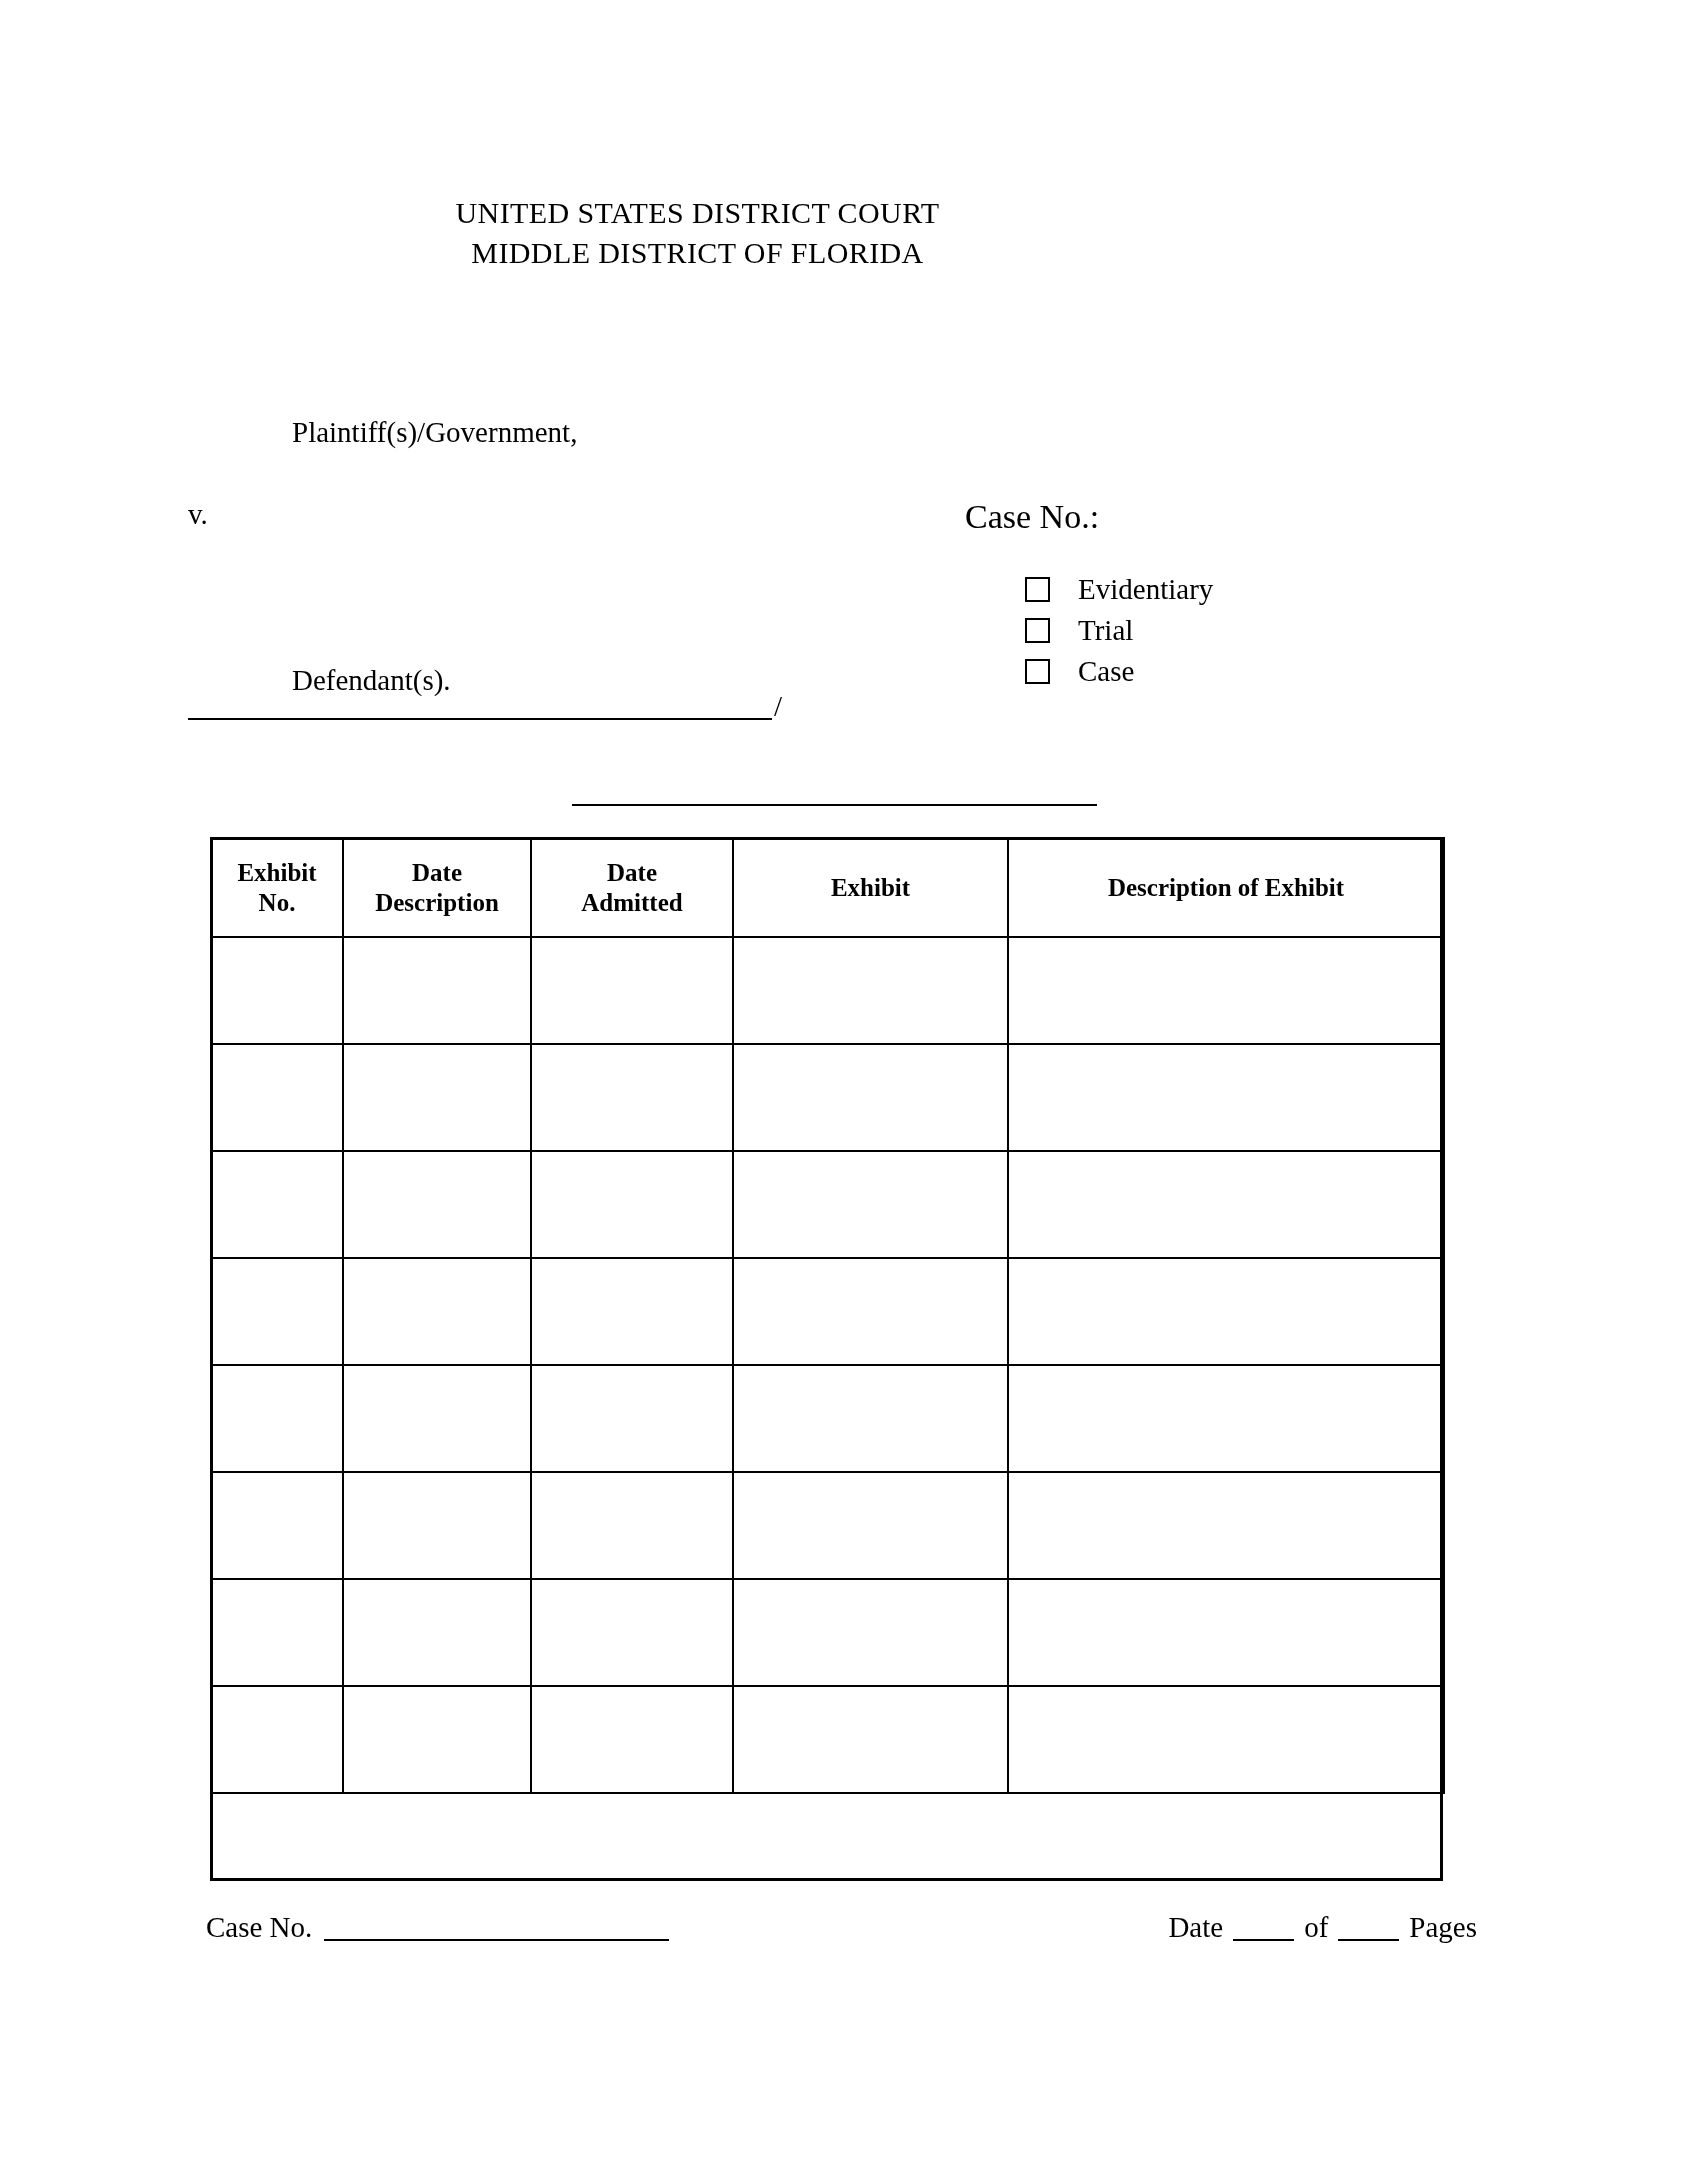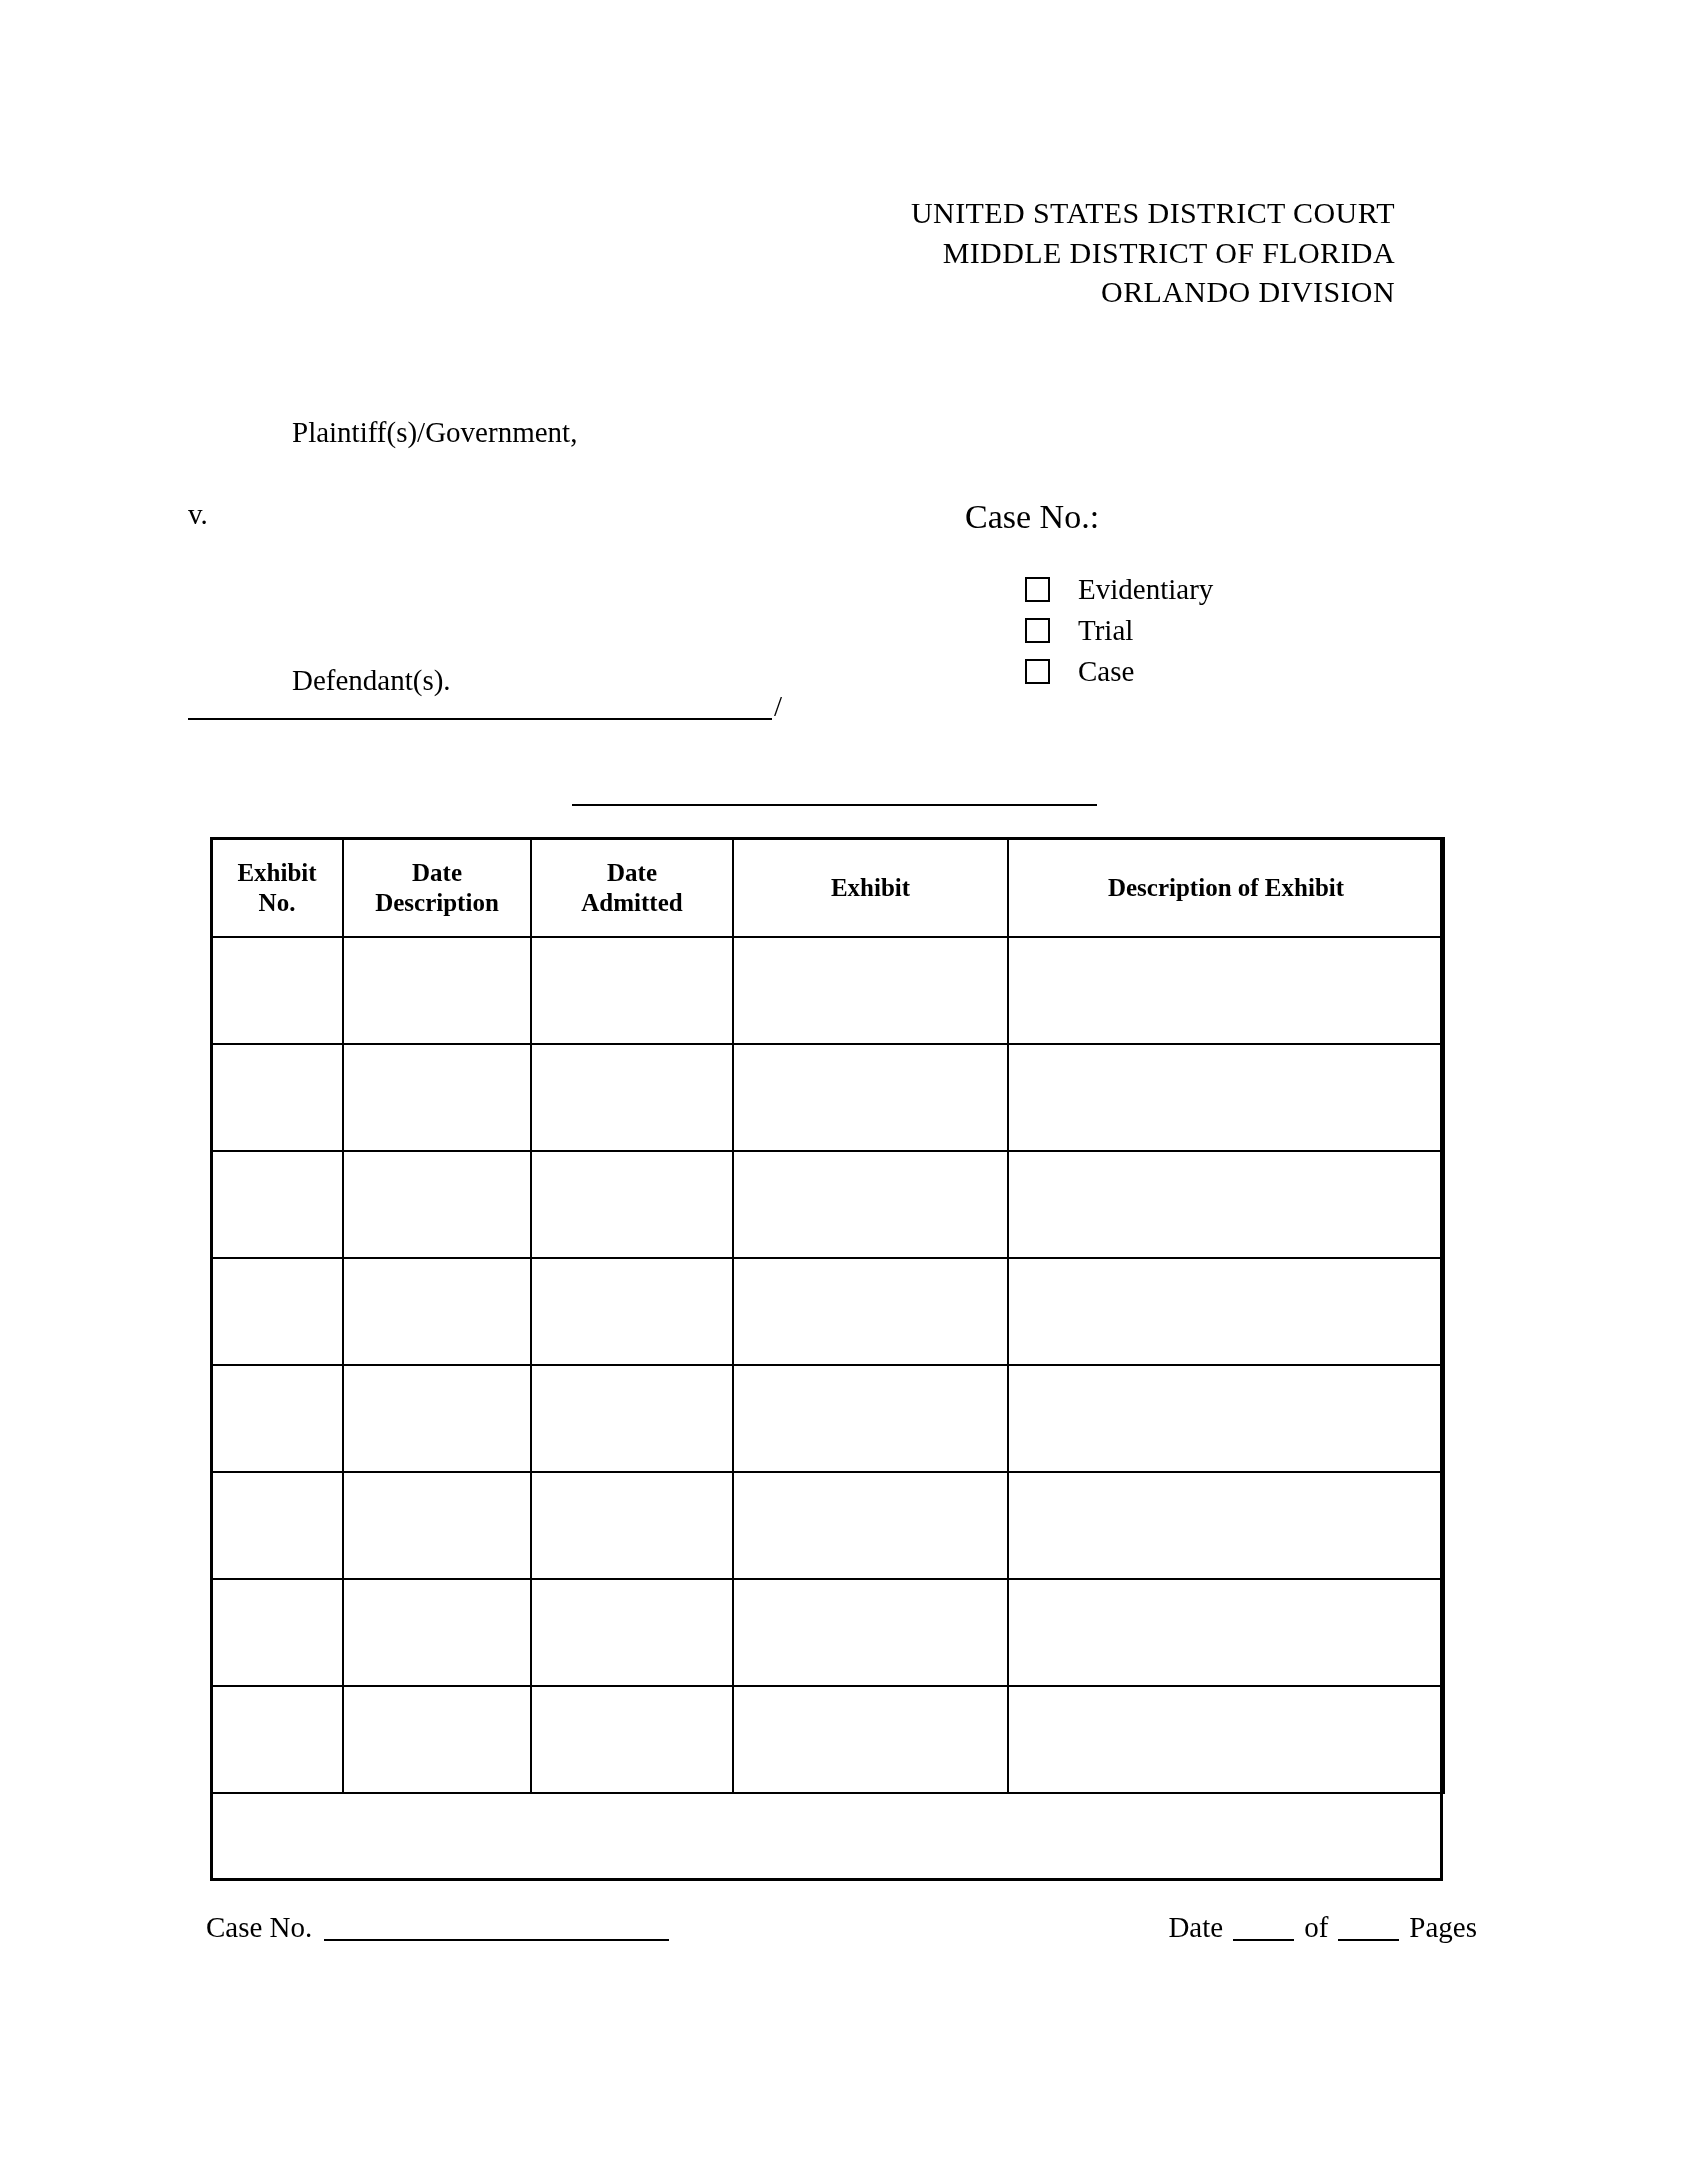--- a/index.html
+++ b/index.html
@@ -26,21 +26,21 @@
     width: 1683px;
     height: 2178px;
   }
 
   
   .court-header {
     position: absolute;
     left: 0;
     top: 193px;
     width: 1395px;
-    text-align: right;
+    text-align: center;
     line-height: 1.32;
     font-family: Liberation Serif, serif;
   }
   .court-header div {
     font-size: 30px;
     letter-spacing: 0.4px;
   }
 
   
   .caption {
@@ -206,21 +206,20 @@
 </style>
 </head>
 <body>
 
 <div class="page">
   <div class="sheet">
 
     <div class="court-header">
       <div>UNITED STATES DISTRICT COURT</div>
       <div>MIDDLE DISTRICT OF FLORIDA</div>
-      <div>ORLANDO DIVISION</div>
     </div>
 
     <div class="caption">
       <div class="plaintiff-line">Plaintiff(s)/Government,</div>
       <div class="v-line">v.</div>
       <div class="caseno-line">Case No.:</div>
       <div class="defendant-line">Defendant(s).</div>
       <div class="caption-rule"></div>
       <div class="caption-slash">/</div>
     </div>

